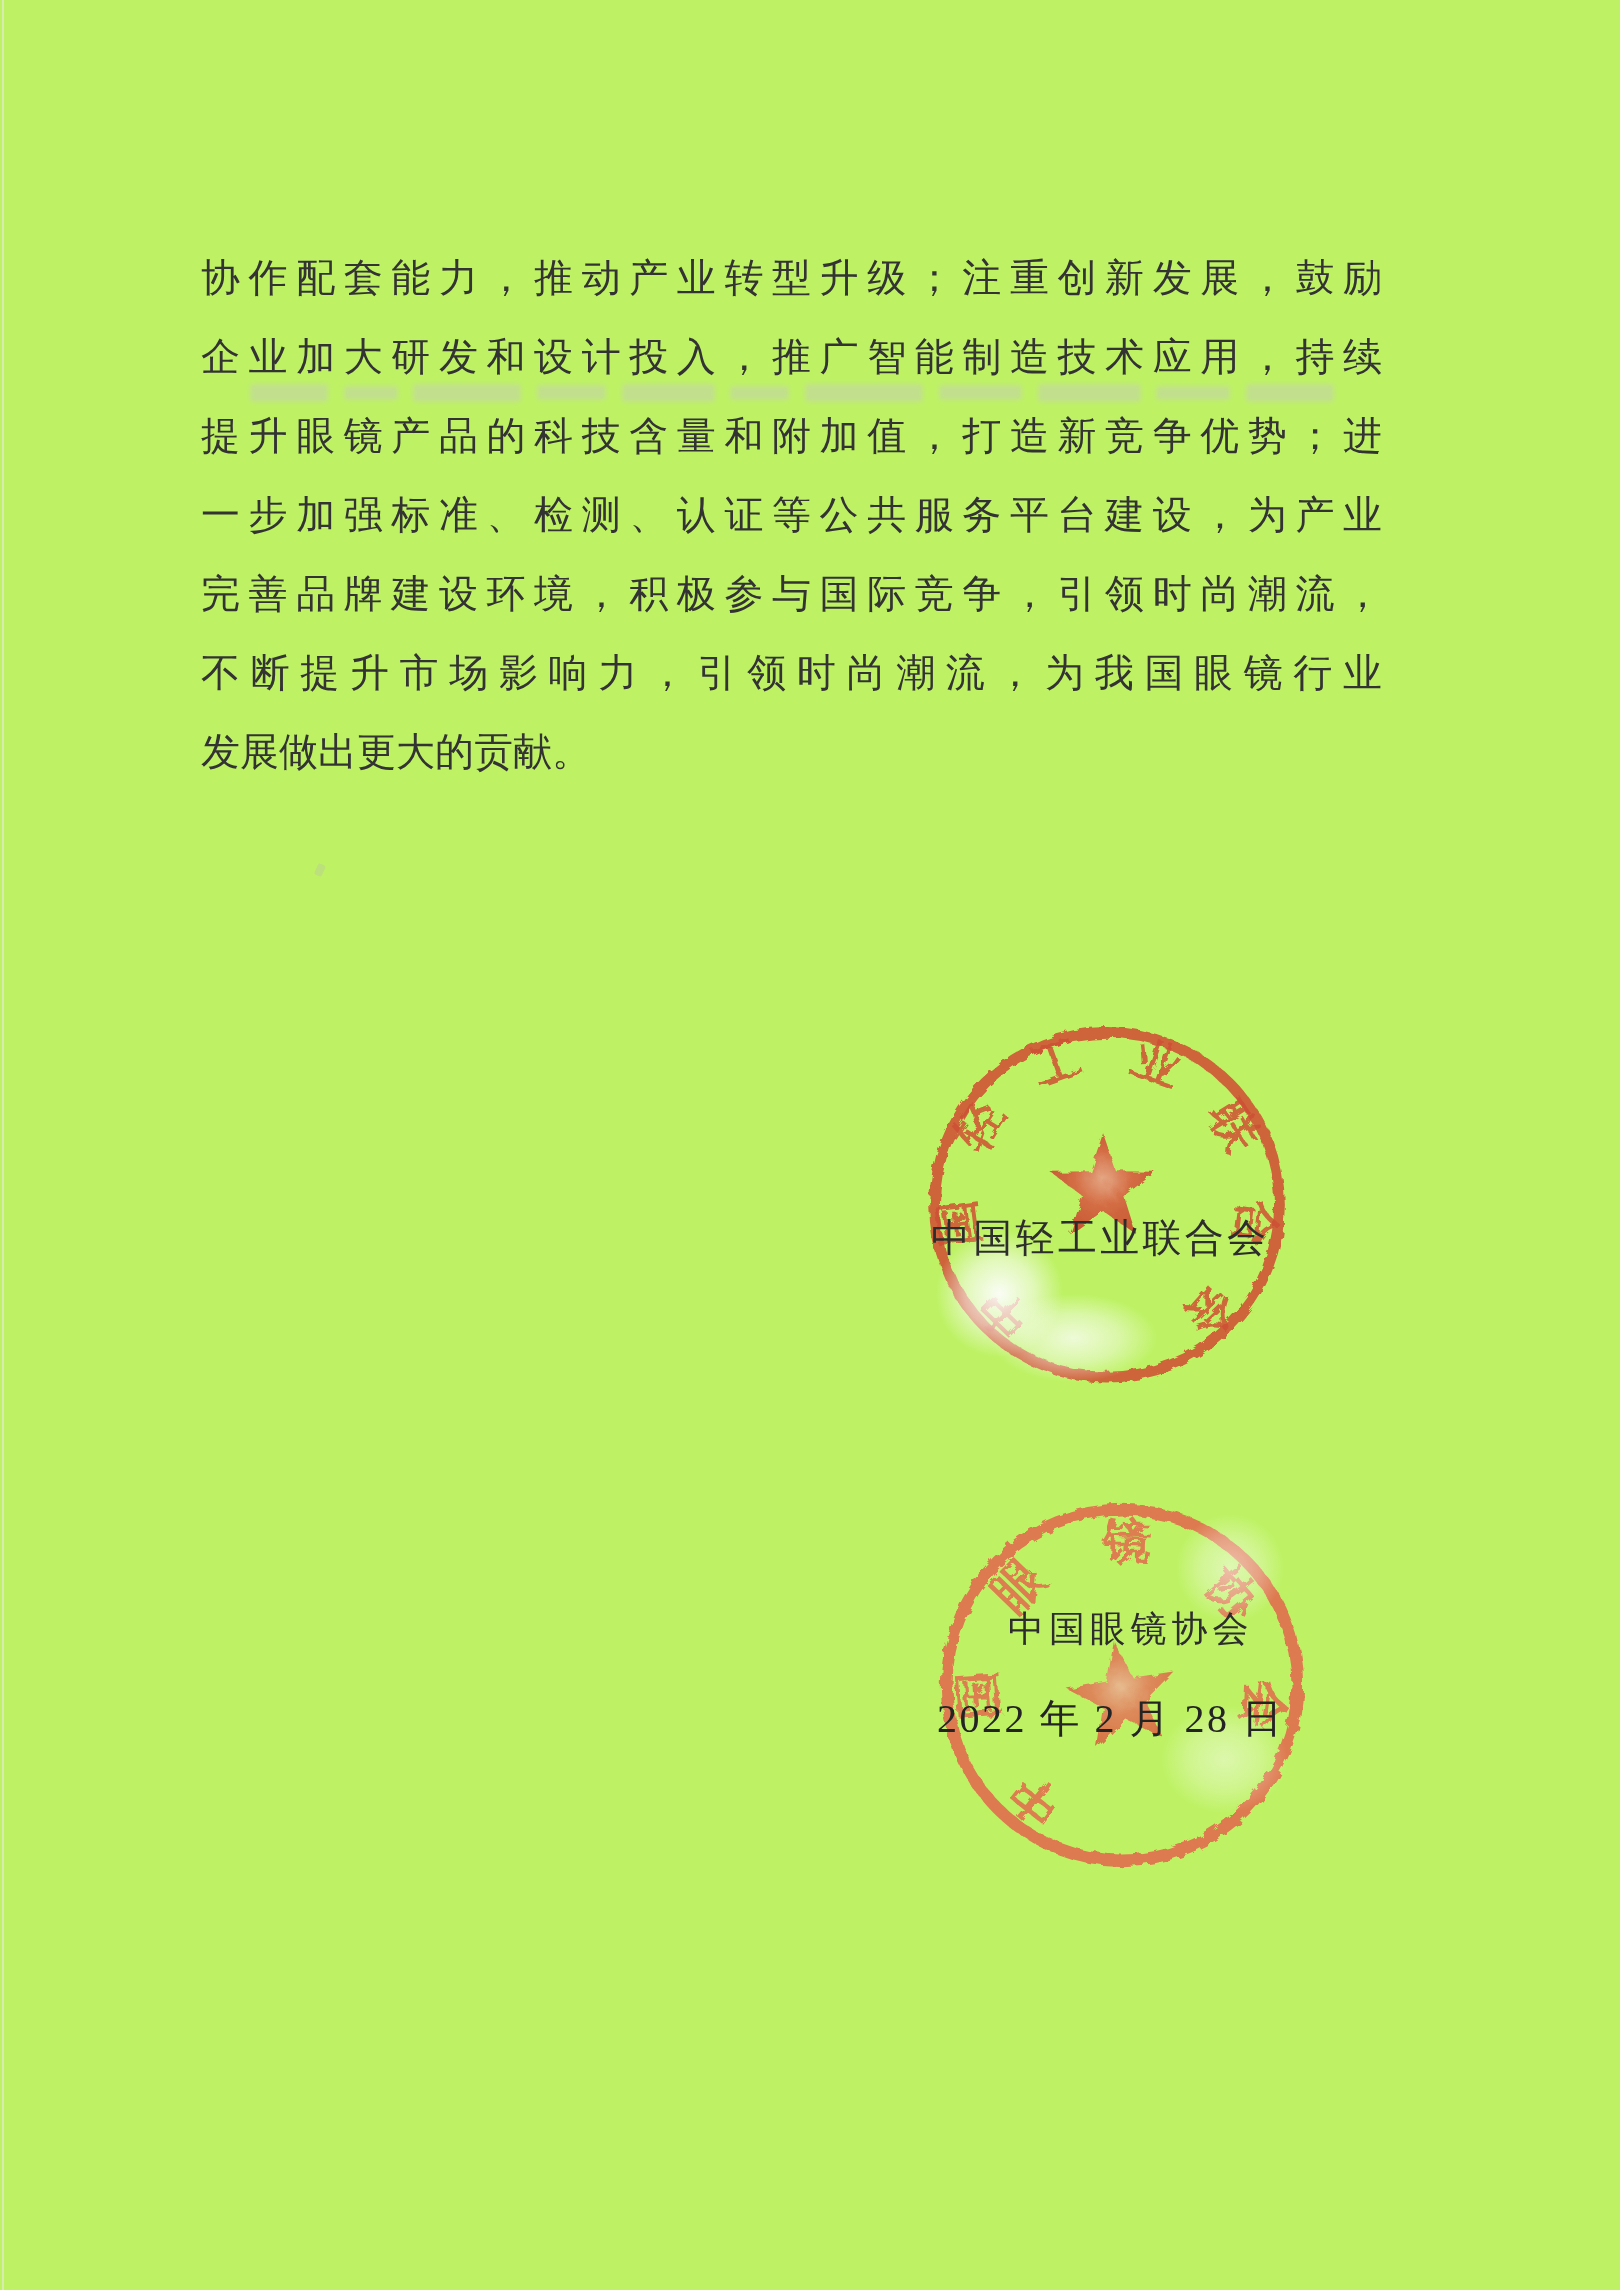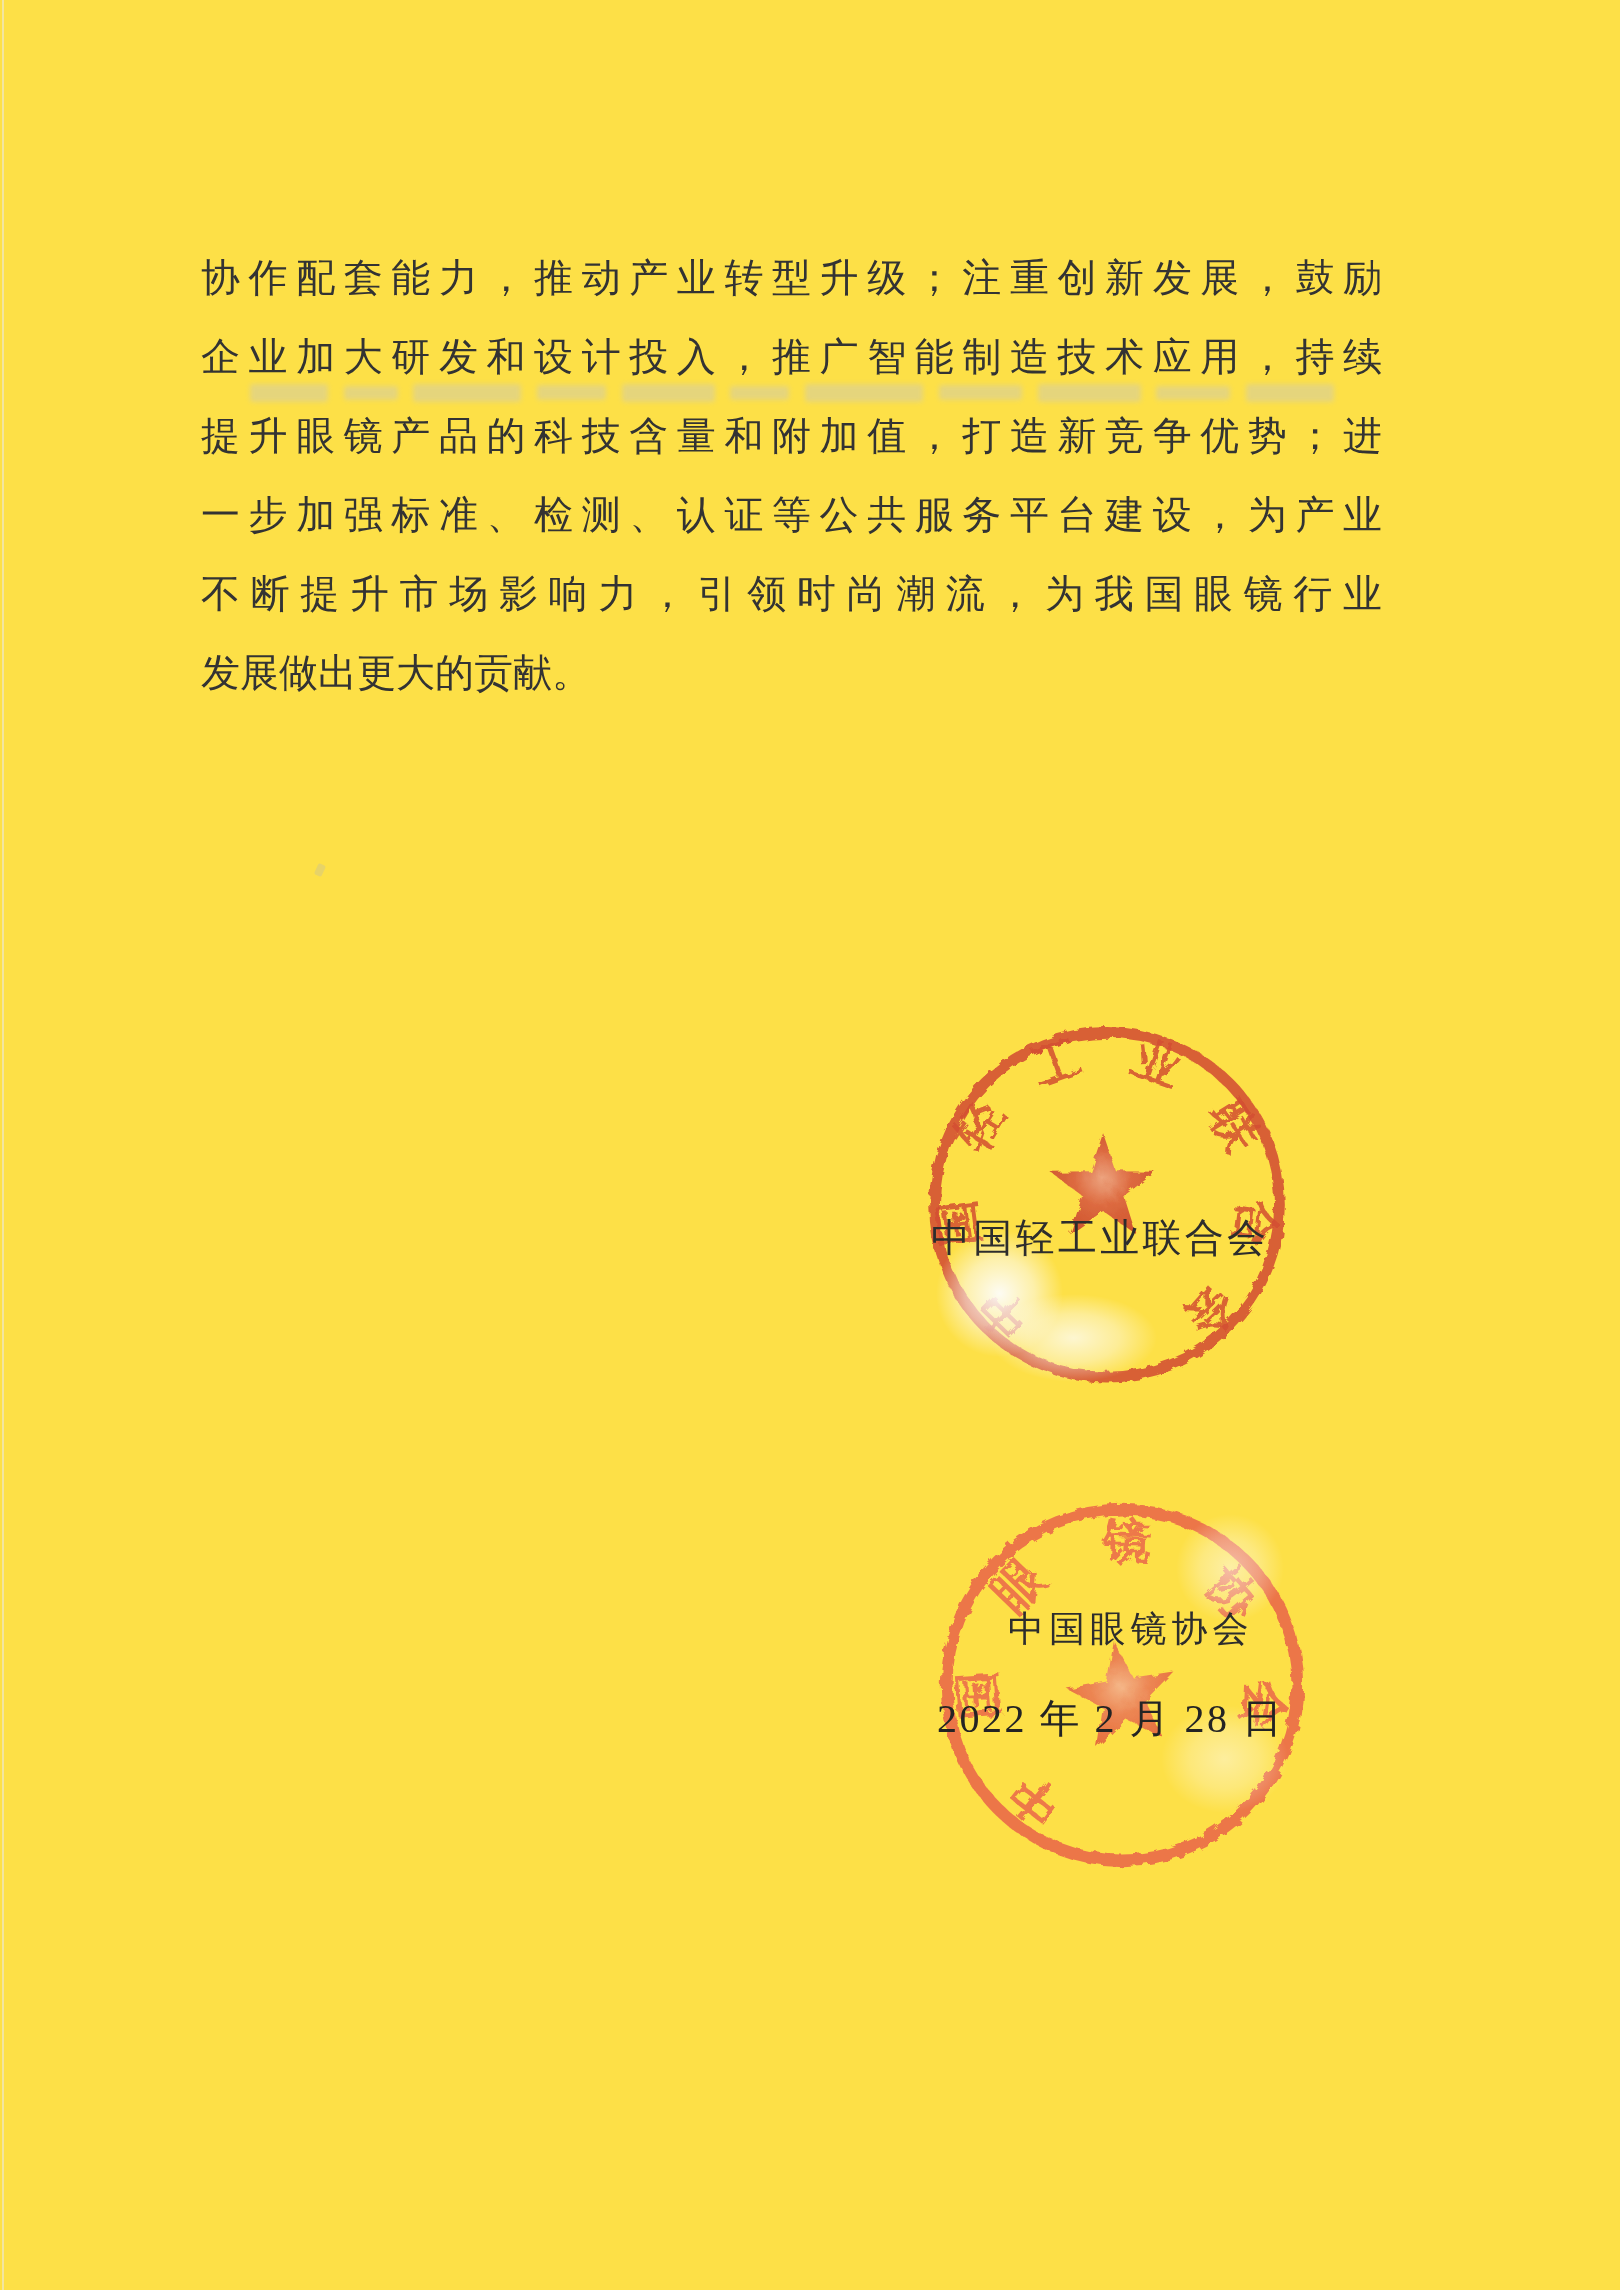--- a/index.html
+++ b/index.html
@@ -1,20 +1,20 @@
 <!DOCTYPE html>
 <html><head>
 <meta charset="utf-8">
 <style>
   html, body { margin: 0; padding: 0; background: #ffffff; }
   .page {
     position: relative;
     width: 1620px;
     height: 2291px;
-    background: #fde047;
+    background: #bef264;
     overflow: hidden;
     font-family: "Liberation Serif", "DejaVu Serif", serif;
   }
   .scan-edge {
     position: absolute;
     left: 2px; top: 0;
     width: 2px; height: 100%;
     background: #e9e9e9;
     opacity: 0.55;
   }
@@ -121,20 +121,21 @@
     <span style="width:74px;height:13.7px"></span>
     <span style="width:88px"></span>
   </div>
   <div class="speck" style="left:316px; top:864px; width:7.8px; height:11.8px; transform:rotate(25deg);"></div>
 
   <div class="body-text">
     <div class="line">协作配套能力，推动产业转型升级；注重创新发展，鼓励</div>
     <div class="line">企业加大研发和设计投入，推广智能制造技术应用，持续</div>
     <div class="line">提升眼镜产品的科技含量和附加值，打造新竞争优势；进</div>
     <div class="line">一步加强标准、检测、认证等公共服务平台建设，为产业</div>
+    <div class="line">完善品牌建设环境，积极参与国际竞争，引领时尚潮流，</div>
     <div class="line">不断提升市场影响力，引领时尚潮流，为我国眼镜行业</div>
     <div class="line last">发展做出更大的贡献。</div>
   </div>
 
   <div class="seal seal-1">
     <svg width="388" height="388" viewBox="-198 -198 396 396">
       <defs>
         <filter id="rough1" x="-15%" y="-15%" width="130%" height="130%">
           <feTurbulence type="fractalNoise" baseFrequency="0.11" numOctaves="2" seed="7" result="n"></feTurbulence>
           <feDisplacementMap in="SourceGraphic" in2="n" scale="7"></feDisplacementMap>

